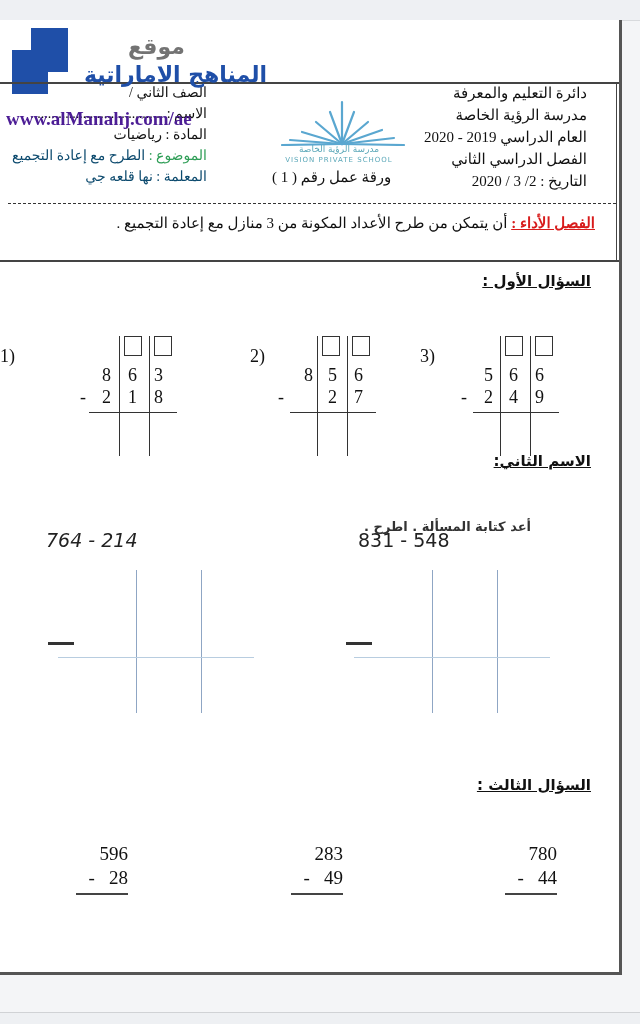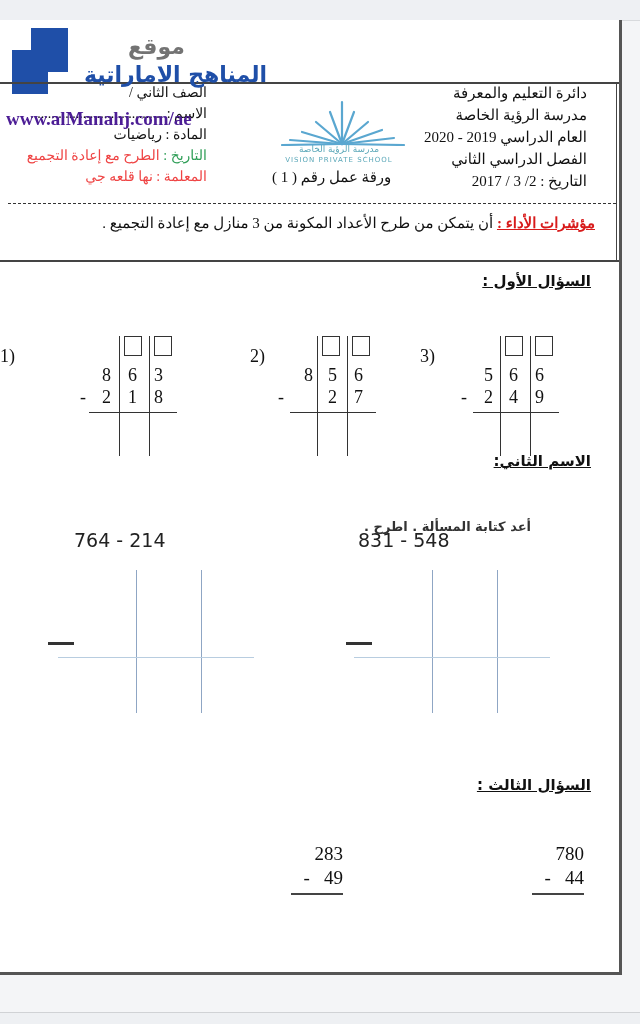--- a/index.html
+++ b/index.html
@@ -9,21 +9,21 @@
   .bottombar { position:absolute; left:0; top:1012px; width:640px; height:12px; background:#eef0f3; border-top:1px solid #d0d2d5; }
 
   .hdr-line { position:absolute; left:0; top:62px; width:619px; border-top:2px solid #444; }
   .hdr-right-border { position:absolute; left:616px; top:62px; height:180px; border-left:1px solid #444; }
   .right-block { position:absolute; right:32px; top:62px; text-align:right; font-size:15px; line-height:22px; direction:rtl; }
   .right-block div { white-space:nowrap; }
 
   .left-block { position:absolute; right:412px; top:62px; text-align:right; font-size:14px; line-height:21px; direction:rtl; }
   .left-block div { white-space:nowrap; }
   .green { color:#2f9e57; }
-  .red { color:#ef4444;margin-left:28px; }
+  .red { color:#0c4a6e;margin-left:28px; }
 
   .wm-logo { position:absolute; left:12px; top:8px; width:56px; height:66px; }
   .wm-logo .sq1 { position:absolute; left:19px; top:0; width:37px; height:44px; background:#1f4fa8; }
   .wm-logo .sq2 { position:absolute; left:0; top:22px; width:36px; height:44px; background:#1f4fa8; }
   .wm-title1 { position:absolute; left:128px; top:14px; font-family:"DejaVu Sans", sans-serif; font-weight:bold; font-size:22px; color:#737373; direction:rtl; }
   .wm-title2 { position:absolute; left:84px; top:42px; font-family:"DejaVu Sans", sans-serif; font-weight:bold; font-size:22px; color:#1f4fa8; direction:rtl; }
   .wm-url { position:absolute; left:6px; top:88px; font-family:Liberation Serif, serif; font-weight:bold; font-size:19px; color:#4c1d95; }
 
   .school-logo { position:absolute; left:264px; top:80px; width:150px; height:70px; }
   .school-logo svg { position:absolute; left:0; top:0; }
@@ -69,28 +69,28 @@
   <div class="wm-title1">موقع</div>
 
   <div class="hdr-line"></div>
   <div class="hdr-right-border"></div>
 
   <div class="right-block">
     <div>دائرة التعليم والمعرفة</div>
     <div>مدرسة الرؤية الخاصة</div>
     <div>العام الدراسي 2019 - 2020</div>
     <div>الفصل الدراسي الثاني</div>
-    <div>التاريخ : 2/ 3 / 2017</div>
+    <div>التاريخ : 2/ 3 / 2020</div>
   </div>
 
   <div class="left-block">
     <div>الصف الثاني /</div>
     <div>الاسم : ......................................</div>
     <div>المادة : رياضيات</div>
-    <div><span class="green">التاريخ :</span> <span class="red">الطرح مع إعادة التجميع</span></div>
+    <div><span class="green">الموضوع :</span> <span class="red">الطرح مع إعادة التجميع</span></div>
     <div class="red"><span>المعلمة :</span> <span>نها قلعه جي</span></div>
   </div>
 
   <div class="wm-title2">المناهج الاماراتية</div>
   <div class="wm-url">www.alManahj.com/ae</div>
 
   <div class="school-logo">
     <svg width="150" height="46">
       <g stroke="#5aa7d0" stroke-width="2.2" stroke-linecap="round">
         <line x1="78" y1="44" x2="78" y2="2"></line>
@@ -107,21 +107,21 @@
       </g>
     </svg>
     <div class="ln1">مدرسة الرؤية الخاصة</div>
     <div class="ln2">VISION PRIVATE SCHOOL</div>
   </div>
   <div class="worksheet-no">ورقة عمل رقم ( 1 )</div>
 
   <div class="dash-line"></div>
 
   <div class="indicators">
-    <div><span class="lbl">مؤشرات الأداء :</span> <span>أن يتمكن من طرح الأعداد المكونة من 3 منازل مع إعادة التجميع .</span></div>
+    <div><span class="lbl">الفصل الأداء :</span> <span>أن يتمكن من طرح الأعداد المكونة من 3 منازل مع إعادة التجميع .</span></div>
   </div>
   <div class="ind-bottom"></div>
 
   <div class="q-title" style="top:252px;">السؤال الأول :</div>
 
   <div class="pnum" style="left:420px; top:326px;">3)</div>
   <div class="prob" style="left:455px; top:292px;">
     <div class="vl" style="left:45px; top:24px; height:120px;"></div>
     <div class="vl" style="left:75px; top:24px; height:120px;"></div>
     <div class="box" style="left:50px; top:24px;"></div>
@@ -163,43 +163,48 @@
     <div class="num" style="left:6px; top:75px;">-</div>
     <div class="num" style="left:28px; top:75px;">2</div>
     <div class="num" style="left:54px; top:75px;">1</div>
     <div class="num" style="left:80px; top:75px;">8</div>
     <div class="hl" style="left:15px; top:100px; width:88px;"></div>
   </div>
 
   <div class="q-title" style="top:432px;">الاسم الثاني:</div>
   <div class="instruction">أعد كتابة المسألة . اطرح .</div>
 
-  <div class="expr" style="left:74px; top:509px;">764 - 214</div>
+  <div class="expr" style="left:46px; top:509px;font-style:italic;">764 - 214</div>
   <div class="expr" style="left:358px; top:509px;">831 - 548</div>
 
   <div class="grid" style="left:46px; top:550px;">
     <div class="v" style="left:90px;"></div>
     <div class="v" style="left:155px;"></div>
     <div class="h" style="left:12px; top:87px; width:196px;"></div>
     <div class="minus" style="left:2px; top:72px;"></div>
   </div>
   <div class="grid" style="left:344px; top:550px;">
     <div class="v" style="left:88px;"></div>
     <div class="v" style="left:153px;"></div>
     <div class="h" style="left:10px; top:87px; width:196px;"></div>
     <div class="minus" style="left:2px; top:72px;"></div>
   </div>
 
   <div class="q-title" style="top:756px;">السؤال الثالث :</div>
 
+  <div class="vsub" style="left:76px; top:822px; width:52px;">
+    <div>596</div>
+    <div style="white-space:pre;">-   28</div>
+    <div class="uline"></div>
+  </div>
   <div class="vsub" style="left:291px; top:822px; width:52px;">
     <div>283</div>
     <div style="white-space:pre;">-   49</div>
     <div class="uline"></div>
   </div>
-  <div class="vsub" style="left:532px; top:822px; width:52px;">
+  <div class="vsub" style="left:505px; top:822px; width:52px;">
     <div>780</div>
     <div style="white-space:pre;">-   44</div>
     <div class="uline"></div>
   </div>
 </div>
 
 <div class="bottombar"></div>
 
 </body></html>

